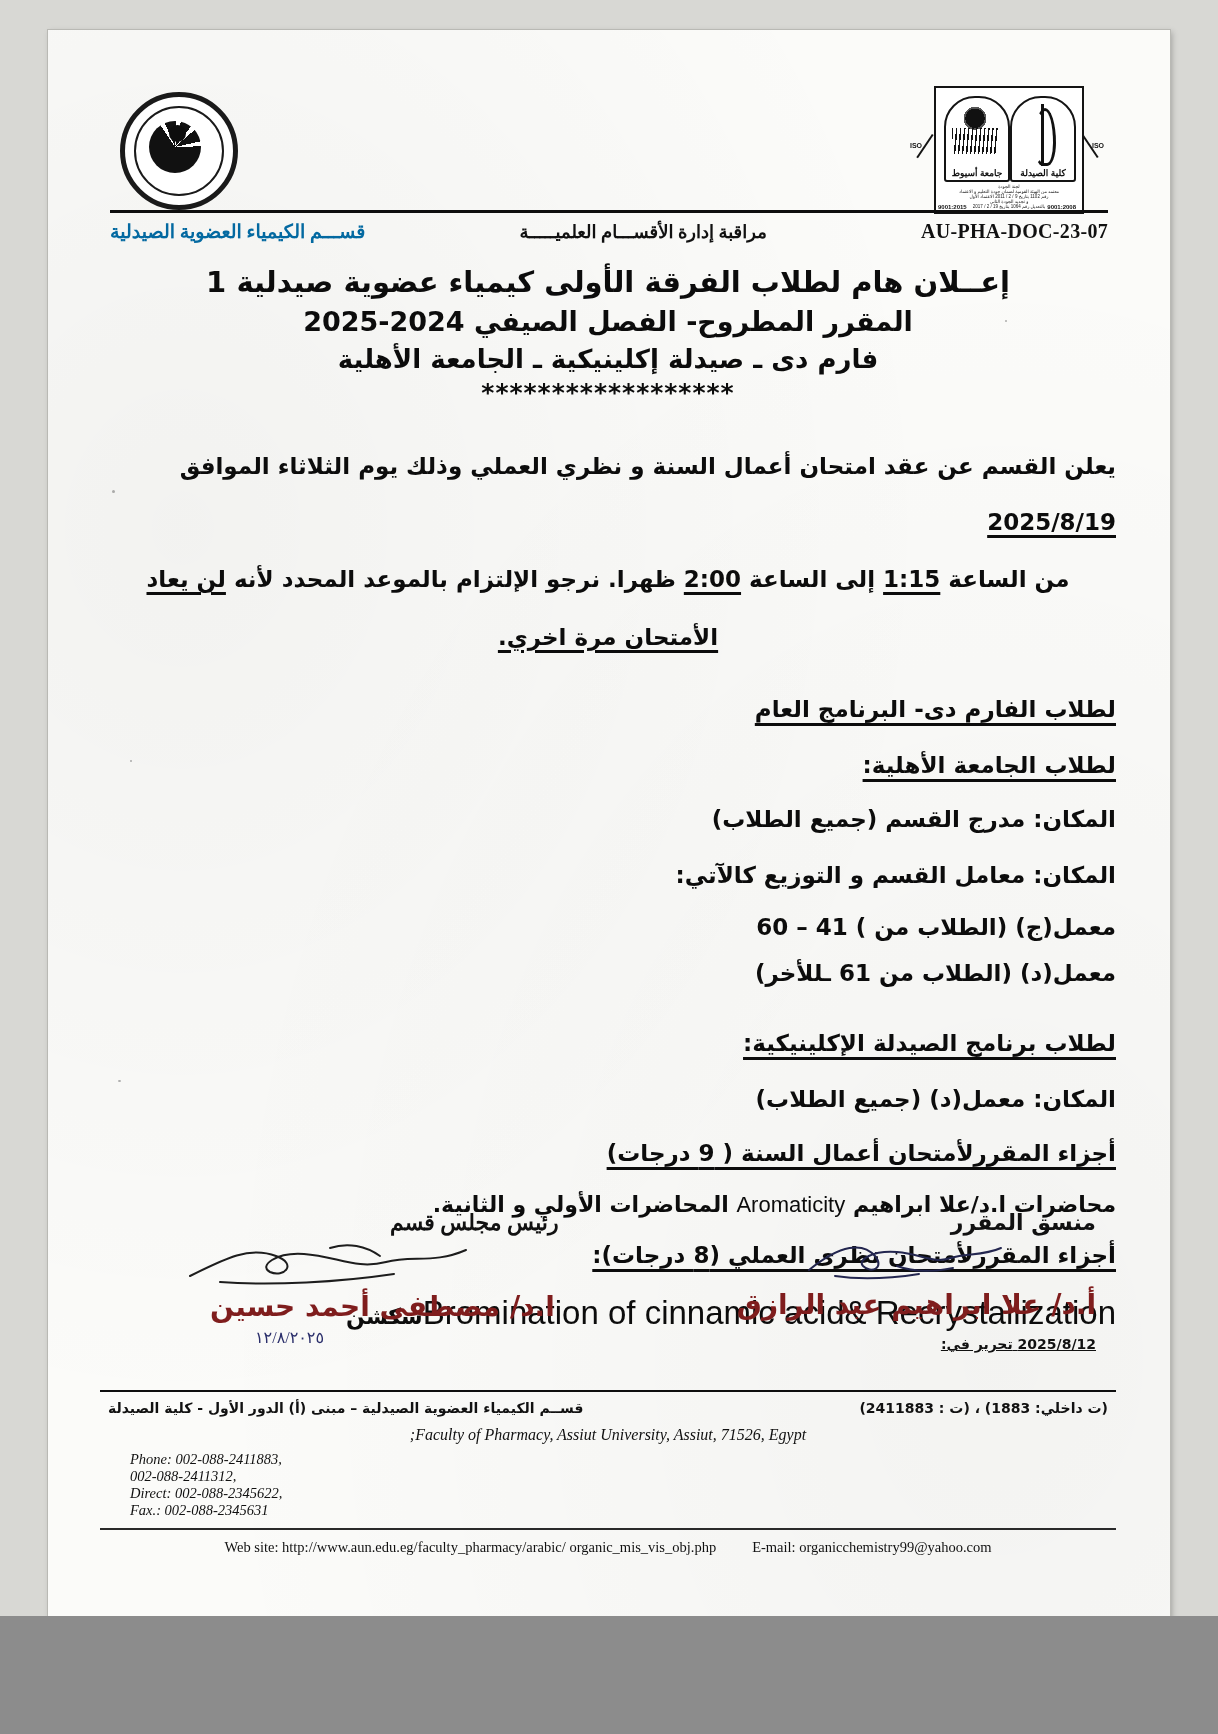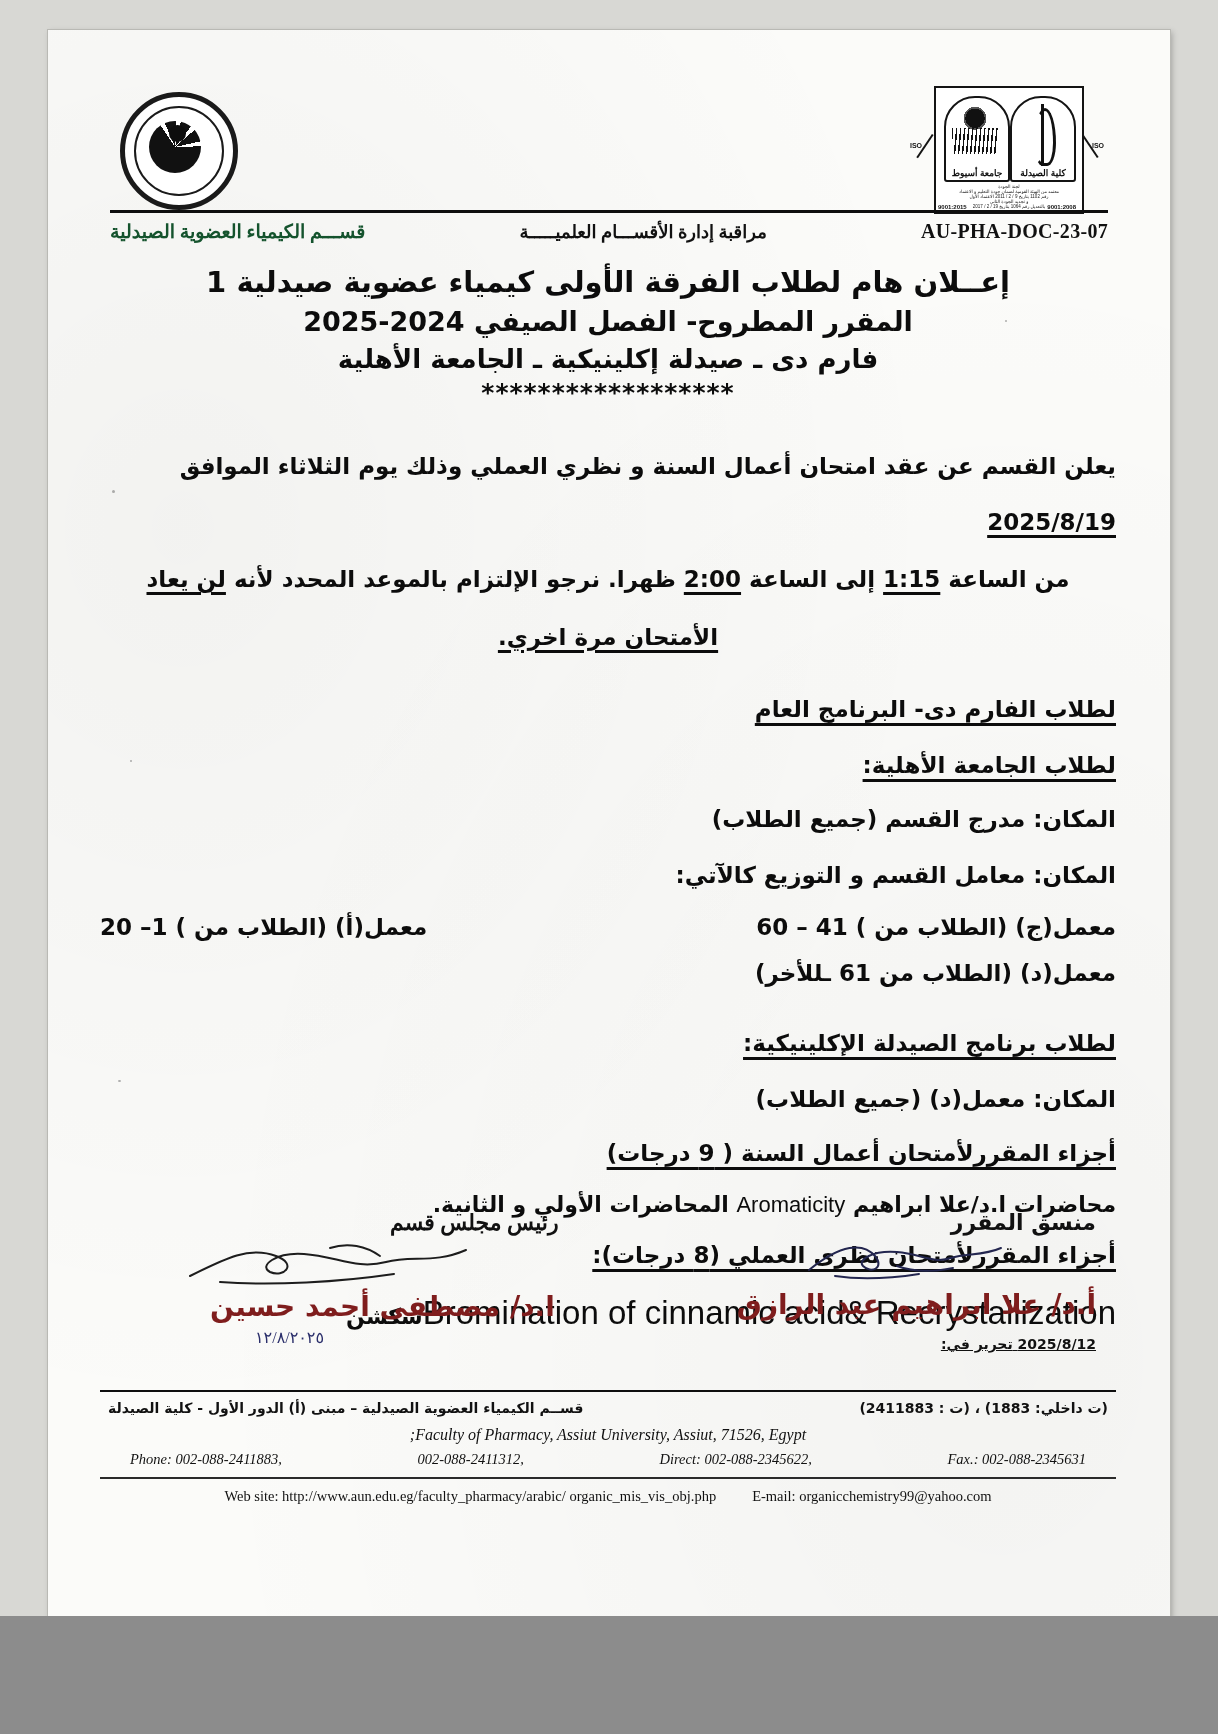--- a/index.html
+++ b/index.html
@@ -70,21 +70,21 @@
   .iso-footL,.iso-footR{position:absolute;bottom:4px;font-size:6px;font-weight:bold;color:#111;}
   .iso-footL{left:30px;} .iso-footR{right:30px;}
   .iso-slash{position:absolute;width:1.5px;height:28px;background:#141414;}
 
   
   .rule{position:absolute;left:10px;right:8px;height:3px;background:#0e0e0e;}
   .rule.thin{height:1.5px;background:#2a2a2a;}
 
   
   .hdr{position:absolute;left:10px;right:8px;display:flex;justify-content:space-between;align-items:baseline;}
-  .hdr-dept{font-family:"Liberation Serif",serif;font-weight:bold;font-size:19px;color:#14532d;text-align:center;}
+  .hdr-dept{font-family:"Liberation Serif",serif;font-weight:bold;font-size:19px;color:#0369a1;text-align:center;}
   .hdr-mid{font-family:"Liberation Serif",serif;font-weight:bold;font-size:18px;color:#111;}
   .hdr-code{font-family:"Liberation Serif",serif;font-weight:bold;font-size:20px;color:#111;letter-spacing:.3px;direction:ltr;}
 
   
   .title{
     text-align:center;font-weight:bold;color:#0c0c0c;
     font-family:"DejaVu Sans", sans-serif;
   }
   .t1{font-size:29px;letter-spacing:-.2px;}
   .t2{font-size:27px;}
@@ -114,21 +114,21 @@
   .sig{position:absolute;font-family:"DejaVu Sans",sans-serif;font-weight:bold;font-size:22px;color:#111;}
   .sig-name{position:absolute;font-family:"DejaVu Sans",sans-serif;font-weight:bold;font-size:28px;color:#7f1d1d;}
   .ink{position:absolute;color:#2b2f6b;font-family:"Liberation Serif",serif;}
   .scribble{position:absolute;height:40px;}
   .scribble svg{overflow:visible;}
 
   
   .foot{font-family:"Liberation Serif",serif;color:#111;}
   .foot-ar{font-family:"DejaVu Sans",sans-serif;font-size:14px;font-weight:bold;display:flex;justify-content:space-between;}
   .foot-c{text-align:center;font-size:16px;font-style:italic;}
-  .foot-row{display:flex;justify-content:space-between;font-size:14.5px;font-style:italic;padding:0 30px;}
+  .foot-row{display:flex;justify-content:flex-start;font-size:14.5px;font-style:italic;padding:0 30px;flex-direction:column;}
   .speck{position:absolute;background:#6e6e6e;border-radius:50%;opacity:.55;}
 </style>
 </head>
 <body>
 
 <div class="page">
   <div class="sheet">
     <div class="inner">
 
       <div class="logo-left">
@@ -192,21 +192,20 @@
         </div>
 
         <div class="line hdg" style="margin-top:30px;">لطلاب الفارم دى- البرنامج العام</div>
         <div class="line hdg" style="margin-top:30px;">لطلاب الجامعة الأهلية:</div>
 
         <div class="line" style="margin-top:28px;">المكان: مدرج القسم (جميع الطلاب)</div>
         <div class="line" style="margin-top:30px;">المكان: معامل القسم و التوزيع كالآتي:</div>
 
         <div class="two-col" style="margin-top:26px;">
           <div class="col-left">معمل(ج) (الطلاب من ) 41 – 60</div>
-          <div class="col-right">معمل(أ) (الطلاب من ) 1– 20</div>
         </div>
         <div class="two-col" style="margin-top:20px;">
           <div class="col-left">معمل(د) (الطلاب من 61 ـللأخر)</div>
         </div>
 
         <div class="line hdg" style="margin-top:44px;">لطلاب برنامج الصيدلة الإكلينيكية:</div>
         <div class="line" style="margin-top:30px;">المكان: معمل(د) (جميع الطلاب)</div>
 
         <div class="line hdg" style="margin-top:28px;">أجزاء المقررلأمتحان أعمال السنة ( 9 درجات)</div>
 

